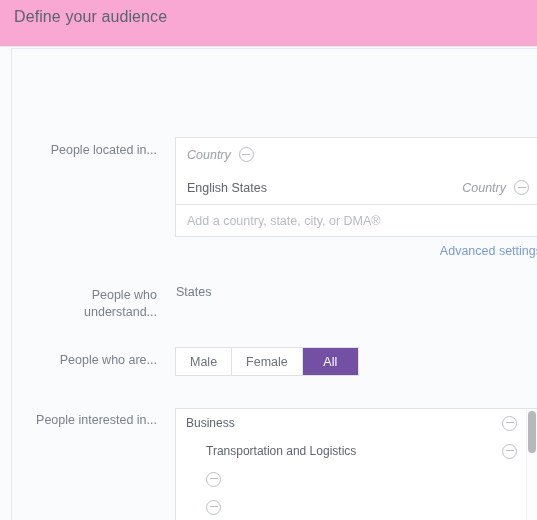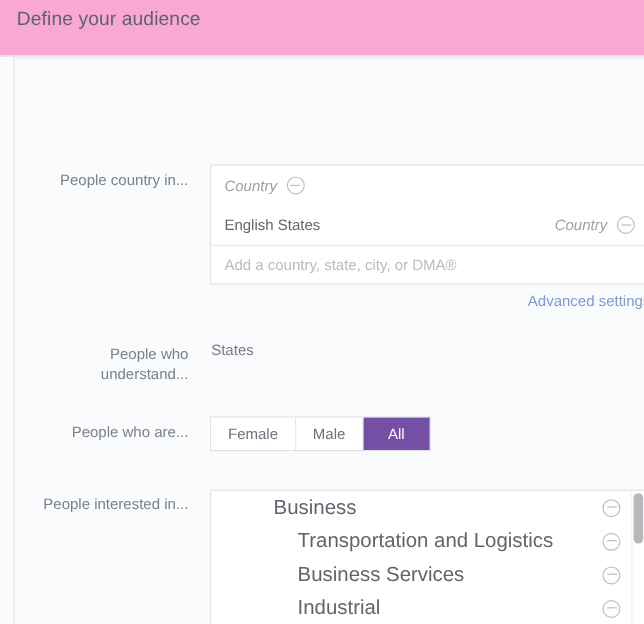--- a/index.html
+++ b/index.html
@@ -200,24 +200,23 @@
   .int-item {
     height: 28px;
     display: flex;
     align-items: center;
     padding: 0 22px 0 10px;
     box-sizing: border-box;
   }
   .int-item.sub { padding-left: 30px; }
   .int-name {
     flex: 1;
-    font-size: 17px;
+    font-size: 12px;
     color: #5f646e;
     white-space: nowrap;
-    margin-left: 42px;
   }
   .int-scroll-track {
     position: absolute;
     right: 3px;
     top: 1px;
     width: 9px;
     bottom: 1px;
     background: #fdfdfd;
     border-left: 1px solid #f0f1f3;
   }
@@ -235,21 +234,21 @@
 <body>
 
 <div class="page">
 
   <div class="header-strip">
     <div class="page-title">Define your audience</div>
   </div>
 
   <div class="card">
 
-    <div class="field-label" style="left:10px; top:93px;">People country in...</div>
+    <div class="field-label" style="left:10px; top:93px;">People located in...</div>
 
     <div class="loc-box" id="loc-box">
       <div class="loc-item">
         <span class="loc-type">Country</span>
         <span class="minus-icon"></span>
       </div>
       <div class="loc-item">
         <span class="loc-name">English States</span>
         <span class="loc-type">Country</span>
         <span class="minus-icon"></span>
@@ -259,43 +258,41 @@
       </div>
     </div>
 
     <a class="adv-link">Advanced settings</a>
 
     <div class="field-label" style="left:10px; top:238px;">People who understand...</div>
     <div class="lang-value">States</div>
 
     <div class="field-label" style="left:10px; top:303px;">People who are...</div>
     <div class="seg-group">
+      <div class="seg-btn">Male</div>
       <div class="seg-btn">Female</div>
-      <div class="seg-btn">Male</div>
       <div class="seg-btn active">All</div>
     </div>
 
     <div class="field-label" style="left:10px; top:363px;">People interested in...</div>
 
     <div class="int-box">
       <div class="int-list">
         <div class="int-item">
           <span class="int-name">Business</span>
           <span class="minus-icon"></span>
         </div>
         <div class="int-item sub">
           <span class="int-name">Transportation and Logistics</span>
           <span class="minus-icon"></span>
         </div>
         <div class="int-item sub">
-          <span class="int-name">Business Services</span>
           <span class="minus-icon"></span>
         </div>
         <div class="int-item sub">
-          <span class="int-name">Industrial</span>
           <span class="minus-icon"></span>
         </div>
 
         <div class="int-scroll-track">
           <div class="int-scroll-thumb"></div>
         </div>
       </div>
 
     </div>
 

